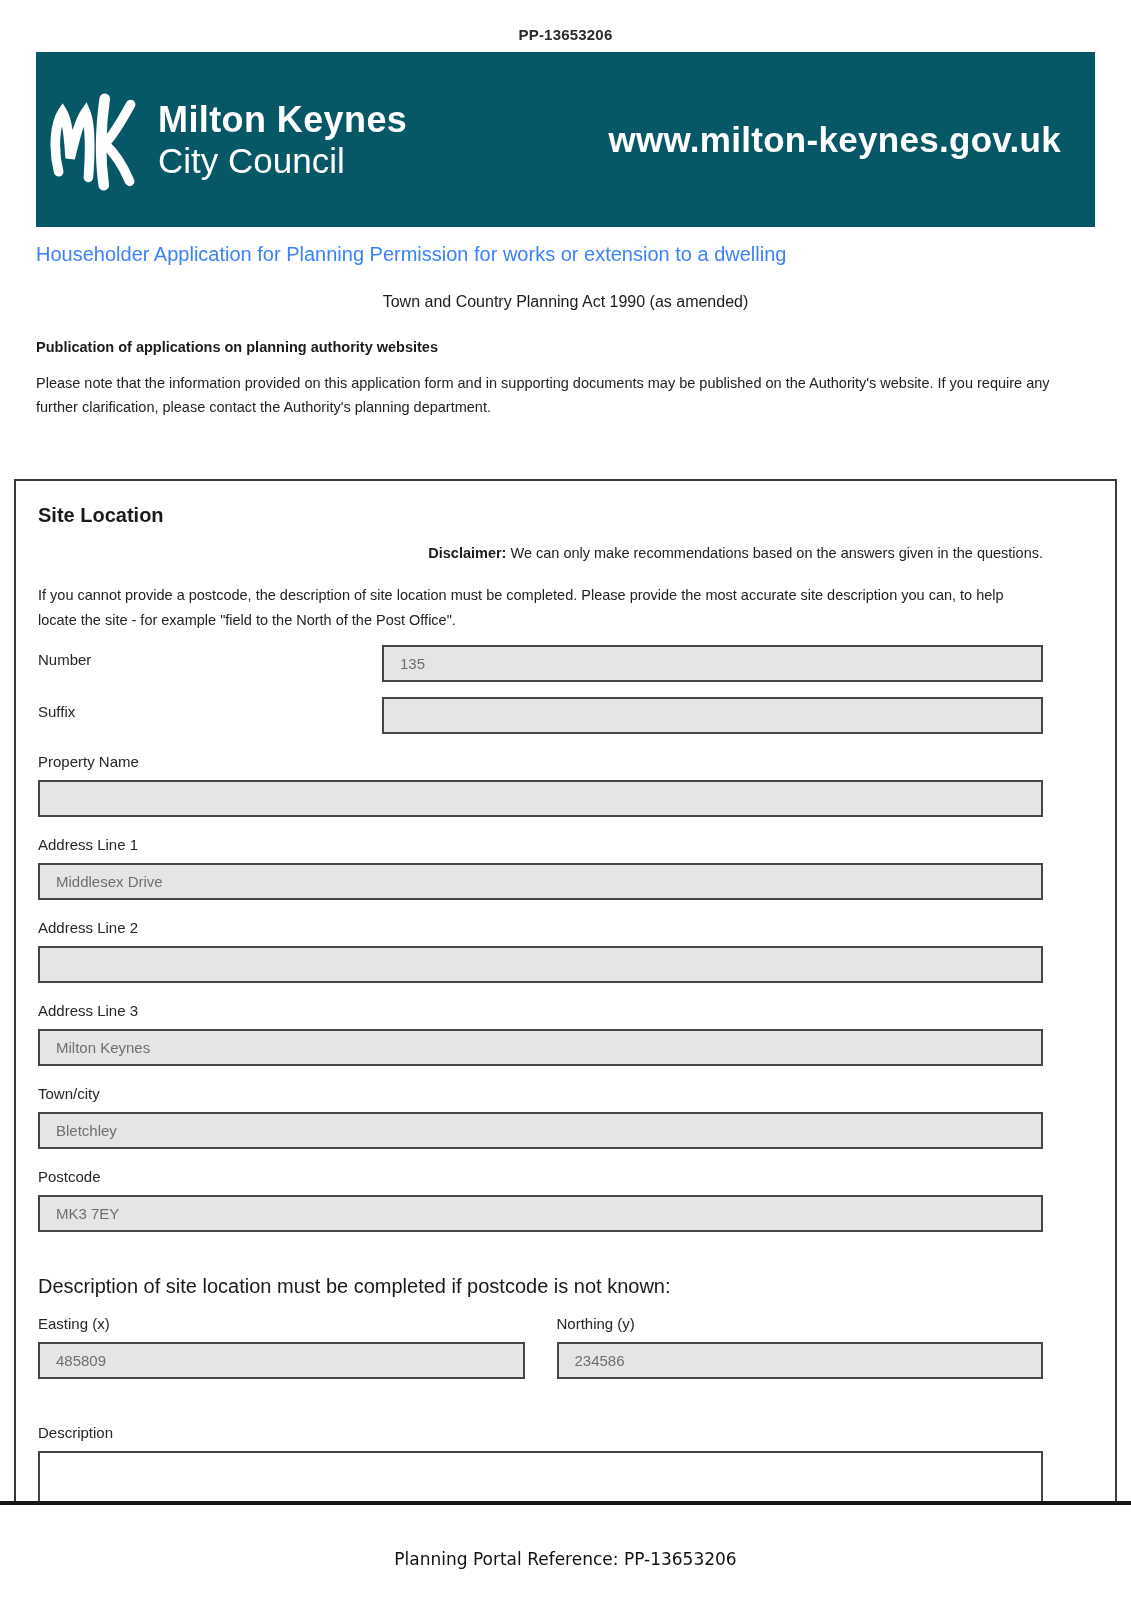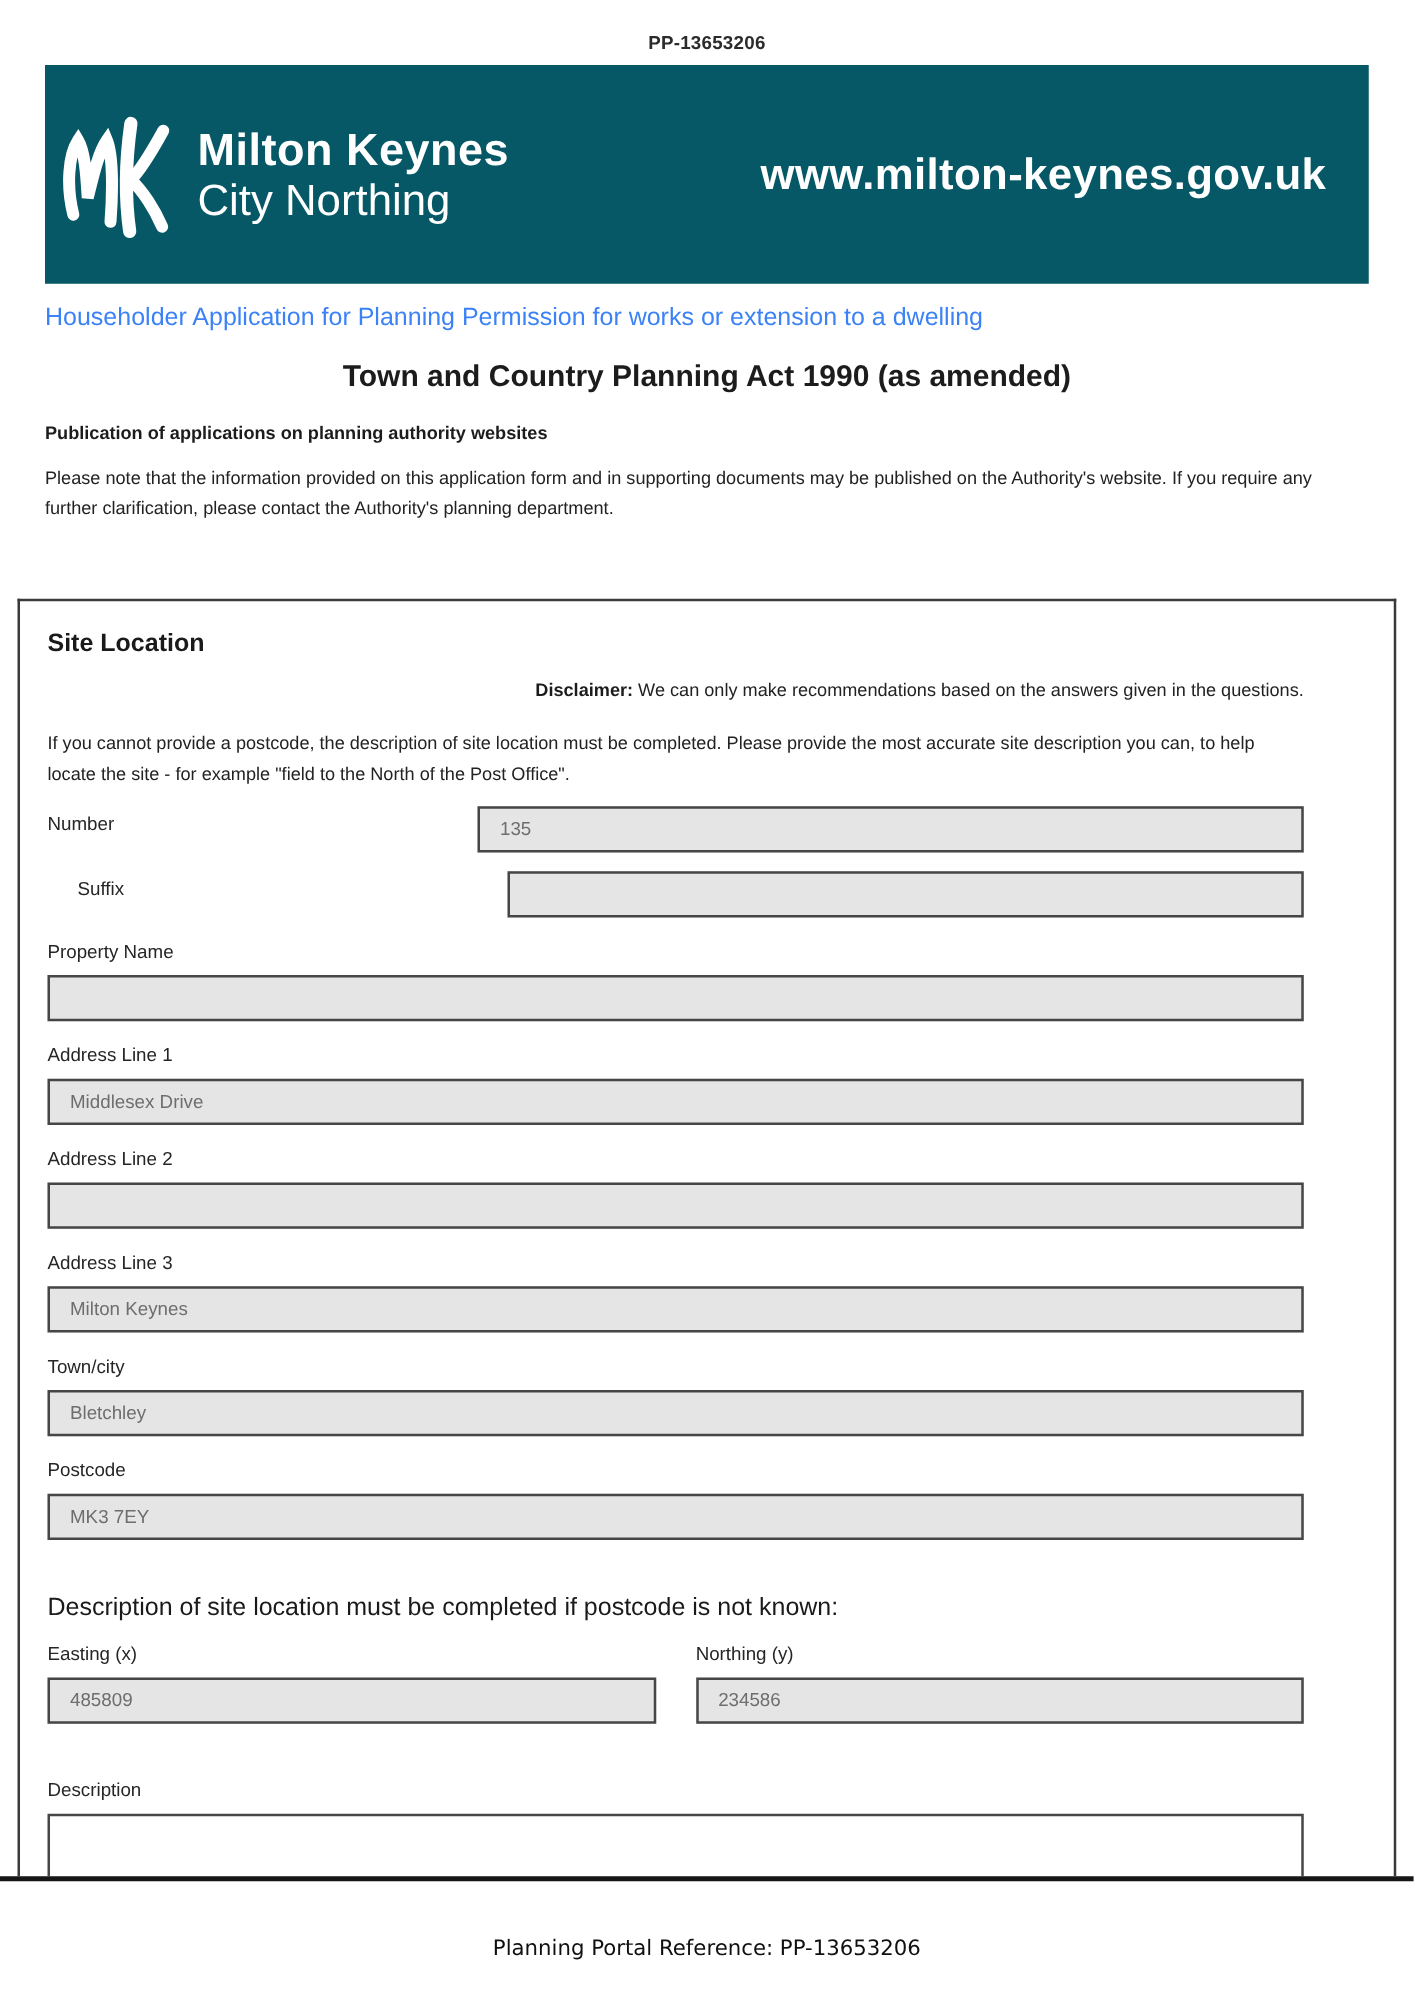--- a/index.html
+++ b/index.html
@@ -32,21 +32,21 @@
   .logo-line1 { font-size: 36px; font-weight: bold; line-height: 42px; letter-spacing: 0.4px; }
   .logo-line2 { font-size: 35px; font-weight: 400; line-height: 40px; }
   .website {
     margin-left: auto;
     color: #ffffff;
     font-size: 35px;
     font-weight: bold;
     letter-spacing: 0.3px;
   }
   .doc-title  { margin: 14px 36px 0; text-align: left; font-size: 20px; color: #3b82f6; line-height: 26px; font-weight: 400; }
-  .doc-subtitle { margin: 22px 36px 0; text-align: center; font-size: 24px; color: #1c1c1c; line-height: 26px; font-weight: 700; }
+  .doc-subtitle { margin: 22px 36px 0; text-align: center; font-size: 16px; color: #1c1c1c; line-height: 26px; font-weight: 400; }
   .pub-heading { margin: 22px 36px 0; font-size: 14.5px; font-weight: bold; color: #1c1c1c; line-height: 20px; }
   .pub-text { margin: 14px 36px 0; font-size: 14.5px; color: #222222; line-height: 24px; }
 
   .site-box {
     margin: 60px 14px 0;
     height: 1022px;
     border: 2px solid #3a3a3a;
     border-bottom: none;
     padding: 16px 72px 0 22px;
     overflow: hidden;
@@ -65,21 +65,21 @@
     background: #e5e5e5;
     font-family: "Liberation Sans", sans-serif;
     font-size: 15px;
     color: #6e6e6e;
     padding: 0 16px;
     width: 100%;
     display: block;
     outline: none;
   }
   .row-inline { display: flex; }
-  .row-inline + .row-inline { margin-top: 15px; margin-left: 24px; }
+  .row-inline + .row-inline { margin-top: 15px; }
   .row-inline .field-label { width: 344px; flex-shrink: 0; padding-top: 7px; }
   .row-inline .text-input { flex: 1; width: auto; }
 
   .group { margin-top: 20px; }
   .group .field-label { display: block; margin-bottom: 10px; }
 
   .desc-heading { margin: 42px 0 0; font-size: 20px; color: #1a1a1a; line-height: 24px; font-weight: 400; }
   .en-row { display: flex; gap: 32px; margin-top: 18px; }
   .en-col { flex: 1; }
   .en-col .field-label { display: block; margin-bottom: 10px; }
@@ -114,21 +114,21 @@
 
 <div class="banner" style="background-color: rgb(6, 88, 102);">
   <div class="logo-wrap">
     <svg class="logo-svg" viewBox="0 0 100 108" xmlns="http://www.w3.org/2000/svg">
       <path d="M9 86 C3 62 5 36 13 24 C19 34 20 56 21 72 C26 52 30 34 37 24 C42 36 42 66 40 92" fill="none" stroke="#ffffff" stroke-width="10" stroke-linecap="round"></path>
       <path d="M57 10 C53 38 52 72 56 100" fill="none" stroke="#ffffff" stroke-width="11" stroke-linecap="round"></path>
       <path d="M84 16 C73 36 64 50 57 57 C67 66 77 82 83 96" fill="none" stroke="#ffffff" stroke-width="10" stroke-linecap="round"></path>
     </svg>
     <div class="logo-text">
       <div class="logo-line1">Milton Keynes</div>
-      <div class="logo-line2">City Northing</div>
+      <div class="logo-line2">City Council</div>
     </div>
   </div>
   <div class="website">www.milton-keynes.gov.uk</div>
 </div>
 
 <div class="doc-title">Householder Application for Planning Permission for works or extension to a dwelling</div>
 <div class="doc-subtitle">Town and Country Planning Act 1990 (as amended)</div>
 <div class="pub-heading">Publication of applications on planning authority websites</div>
 <div class="pub-text">Please note that the information provided on this application form and in supporting documents may be published on the Authority's website. If you require any further clarification, please contact the Authority's planning department.</div>
 

